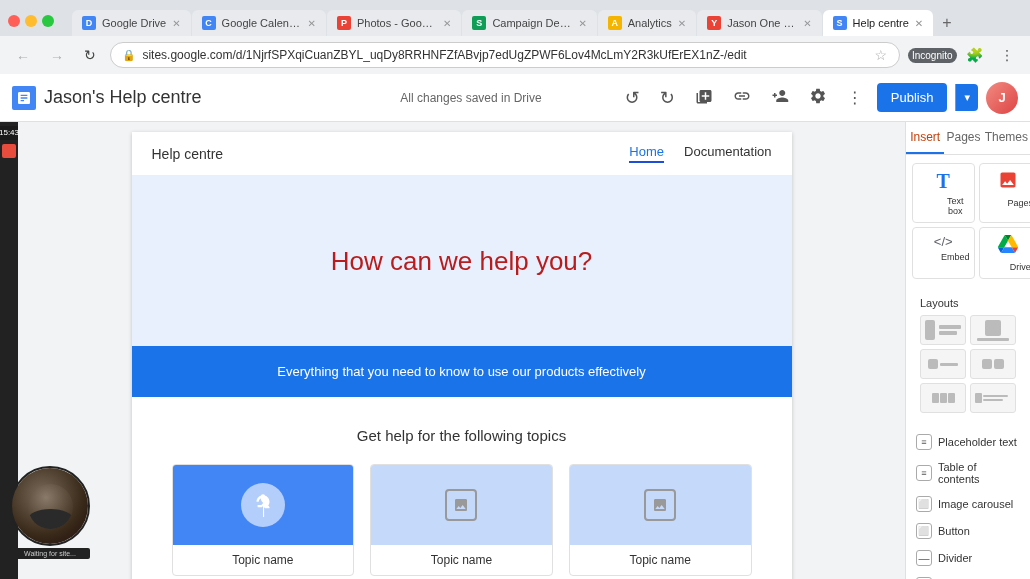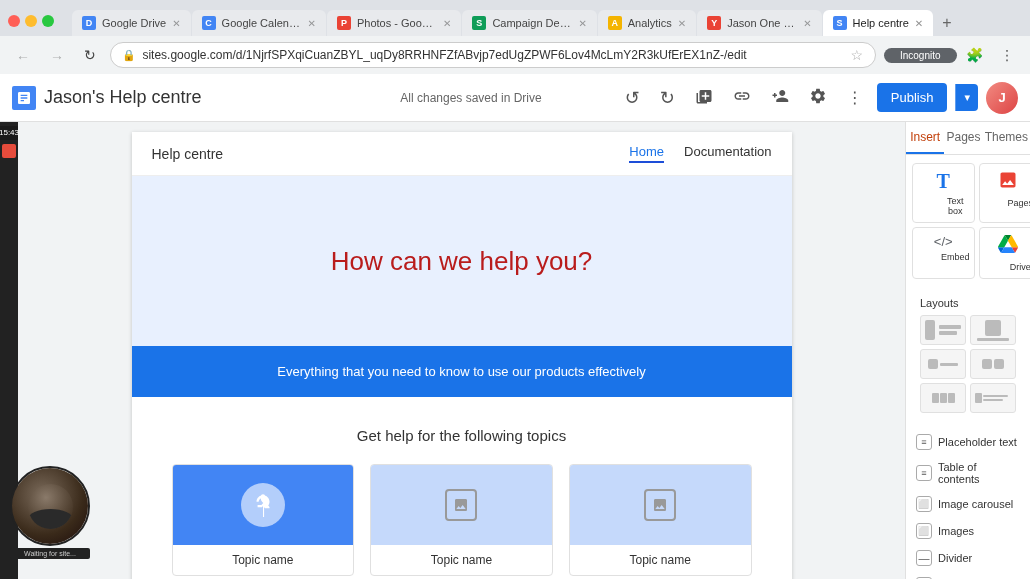--- a/index.html
+++ b/index.html
@@ -22,21 +22,21 @@
     .tab-new { background: none; border: none; font-size: 16px; color: #666; padding: 4px 8px; cursor: pointer; }
 
     .nav-bar { display: flex; align-items: center; gap: 8px; padding: 6px 10px; background: #f1f3f4; }
     .nav-btn { background: none; border: none; cursor: pointer; color: #444; font-size: 14px; padding: 4px 6px; border-radius: 4px; }
     .nav-btn.disabled { opacity: 0.4; cursor: default; }
     .address-bar { flex: 1; background: white; border: 1px solid #ccc; border-radius: 20px; padding: 4px 12px; font-size: 12px; color: #333; display: flex; align-items: center; gap: 6px; }
     .address-bar-icon { color: #5f6368; font-size: 11px; }
     .address-text { flex: 1; font-size: 12px; color: #333; }
     .nav-right { display: flex; gap: 4px; align-items: center; }
     .nav-icon-btn { background: none; border: none; cursor: pointer; font-size: 14px; color: #555; padding: 4px 6px; border-radius: 4px; }
-    .incognito-badge { background: #5f6368; color: white; font-size: 10px; padding: 2px 16px; border-radius: 10px; }
+    .incognito-badge { background: #5f6368; color: white; font-size: 10px; padding: 2px 4px; border-radius: 10px; }
 
     
     .app-toolbar { background: white; display: flex; align-items: center; padding: 0 12px; height: 48px; border-bottom: 1px solid #e0e0e0; gap: 8px; }
     .app-logo { width: 24px; height: 24px; background: #4285f4; display: flex; align-items: center; justify-content: center; border-radius: 2px; flex-shrink: 0; }
     .app-logo svg { width: 16px; height: 16px; fill: white; }
     .app-title { font-size: 18px; color: #333; flex: 1; }
     .toolbar-status { font-size: 12px; color: #666; flex: 1; text-align: center; }
     .toolbar-actions { display: flex; align-items: center; gap: 8px; }
     .toolbar-icon-btn { background: none; border: none; cursor: pointer; color: #555; font-size: 16px; padding: 6px; border-radius: 4px; }
     .publish-btn { background: #1a73e8; color: white; border: none; border-radius: 4px; padding: 7px 14px; font-size: 13px; cursor: pointer; font-weight: 500; }
@@ -383,21 +383,21 @@
           <div class="feature-item">
             <div class="feature-item-icon">≡</div>
             <span>Table of contents</span>
           </div>
           <div class="feature-item">
             <div class="feature-item-icon">⬜</div>
             <span>Image carousel</span>
           </div>
           <div class="feature-item">
             <div class="feature-item-icon">⬜</div>
-            <span>Images</span>
+            <span>Button</span>
           </div>
           <div class="feature-item">
             <div class="feature-item-icon" style="font-size:11px;">—</div>
             <span>Divider</span>
           </div>
           <div class="feature-item">
             <div class="feature-item-icon">+</div>
             <span>Placeholder</span>
           </div>
 

